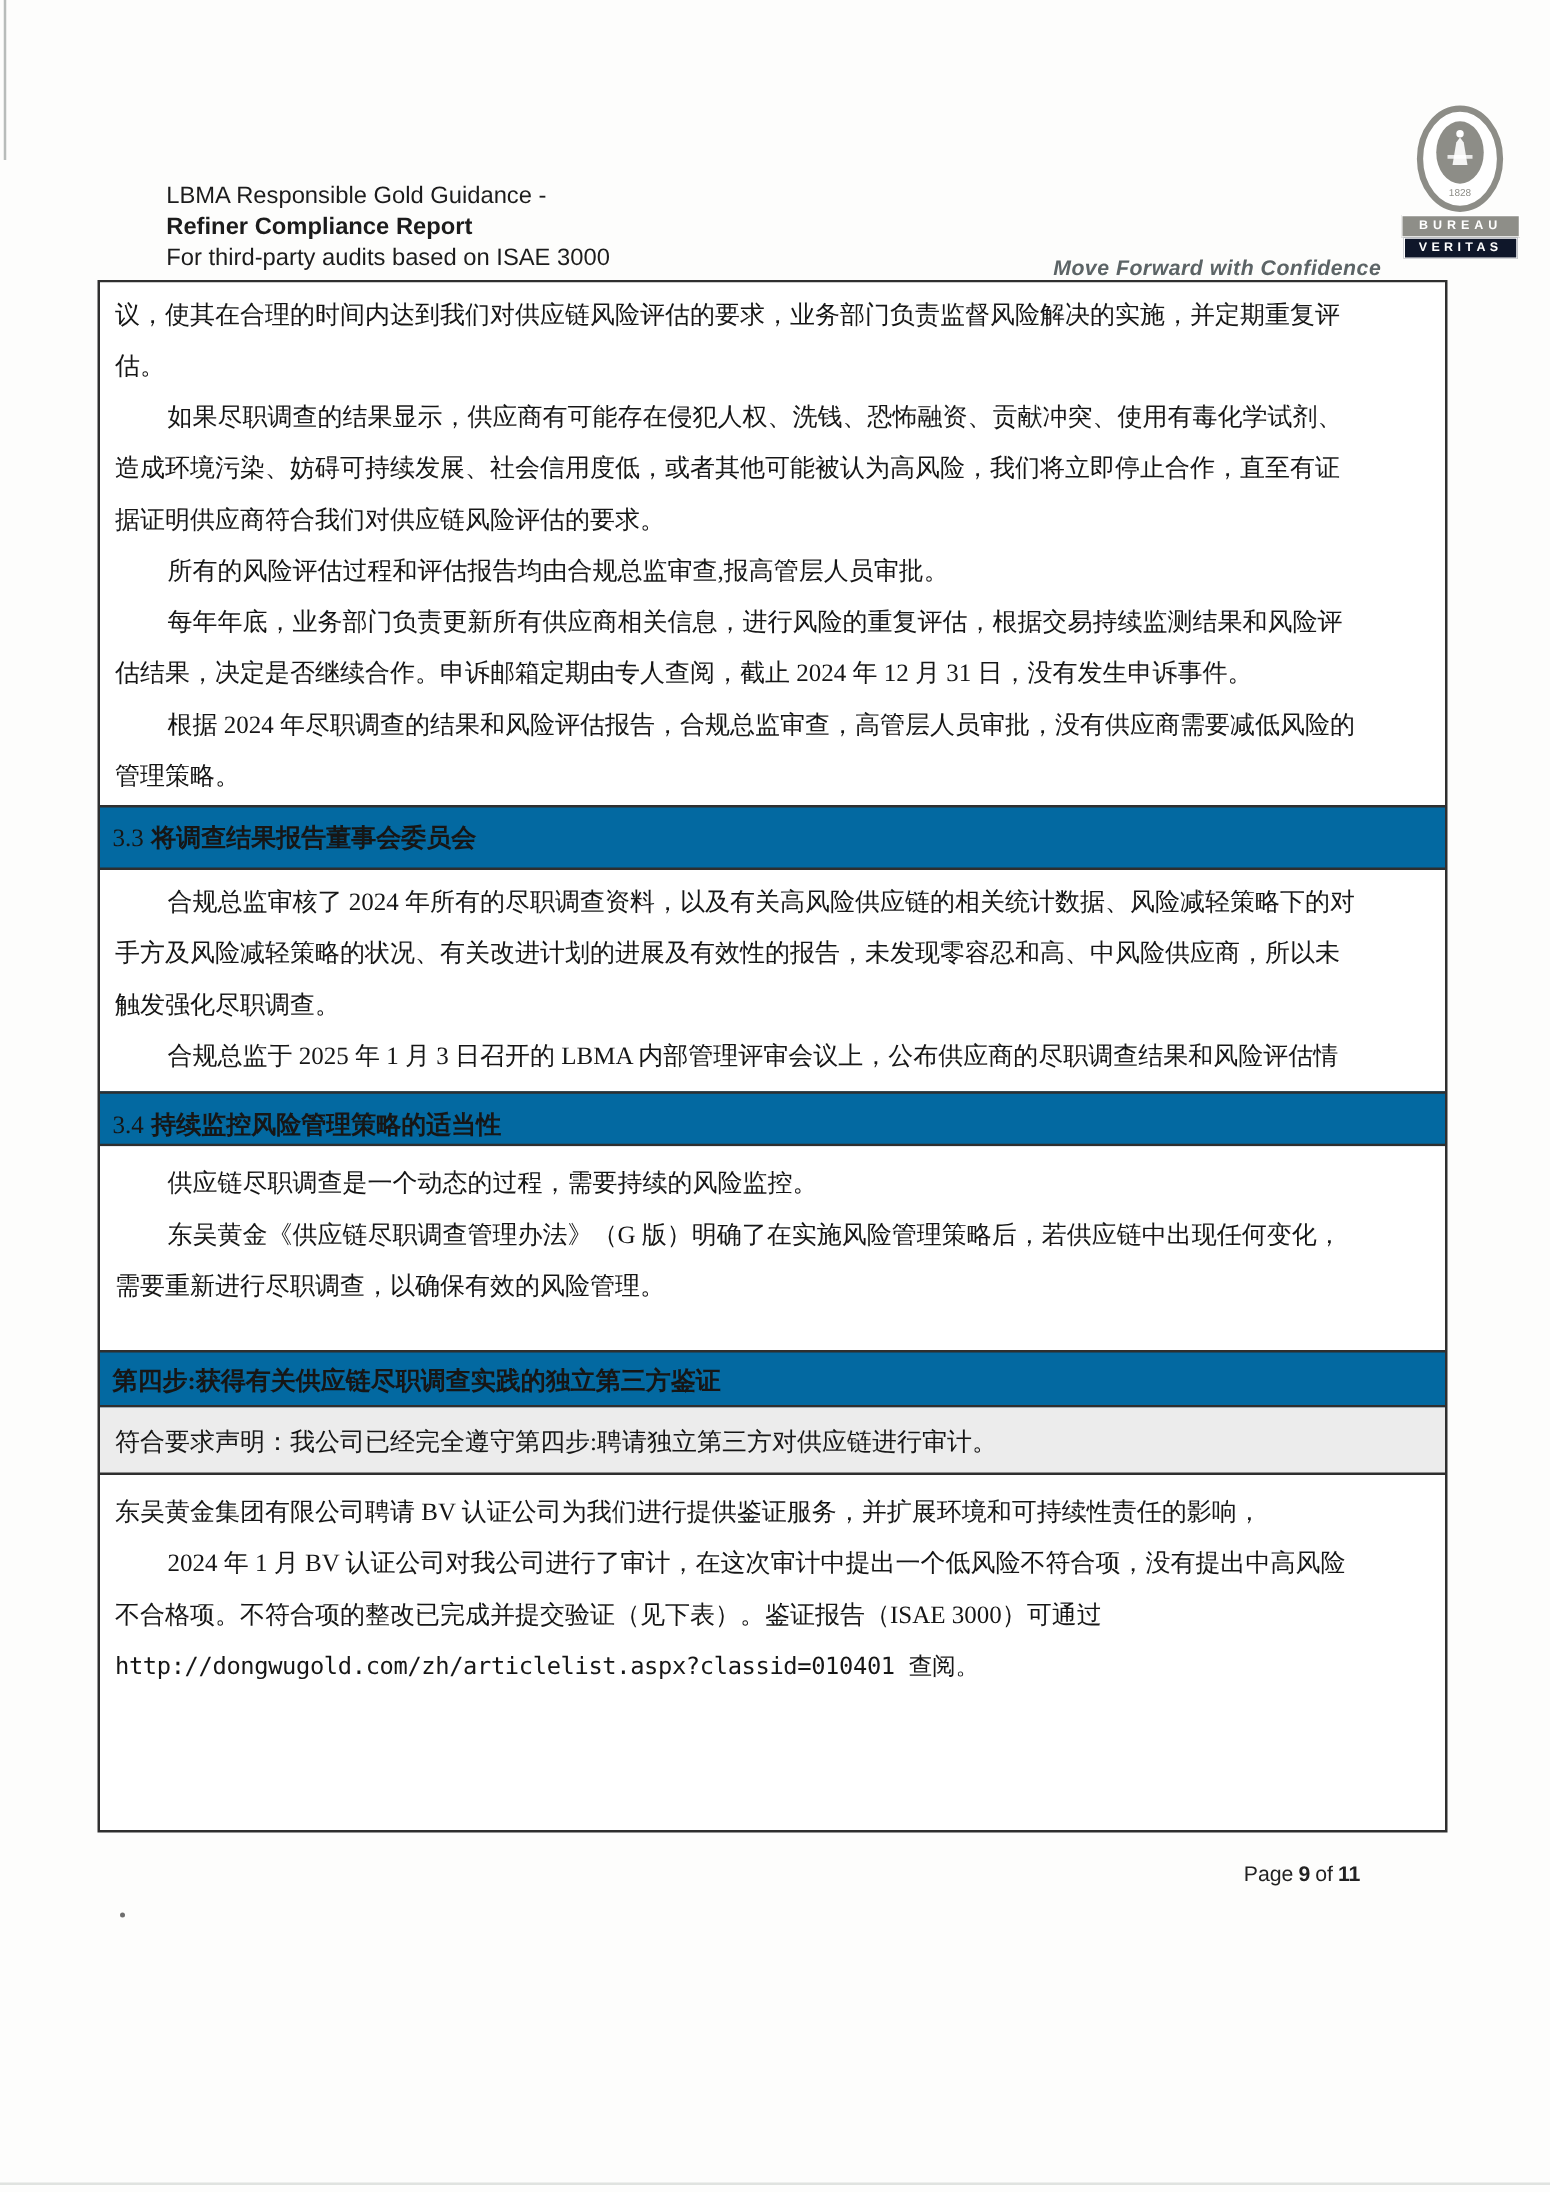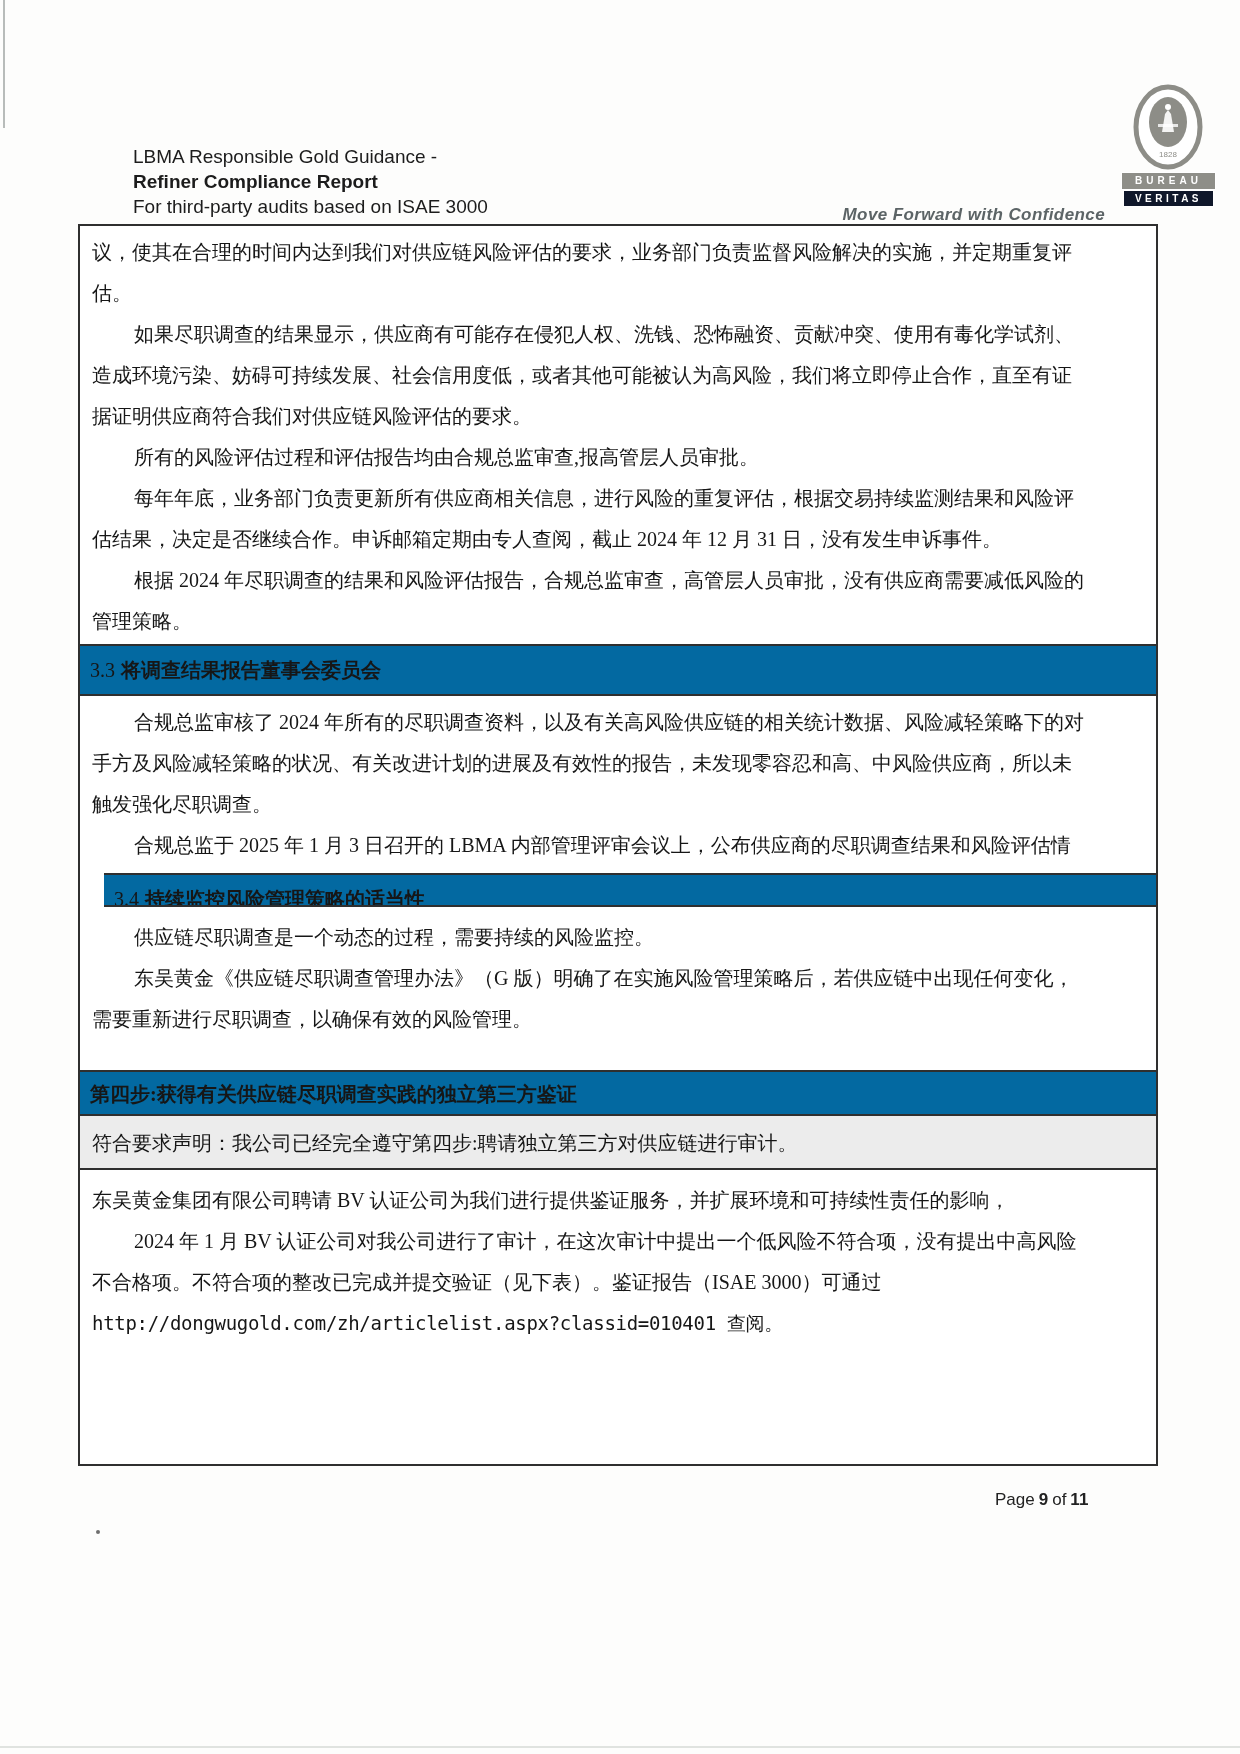--- a/index.html
+++ b/index.html
@@ -36,21 +36,21 @@
   .body-sec{padding:6px 12px 0 12px;background:#ffffff;}
   .line{line-height:41px;white-space:nowrap;font-size:20px;color:#161616;}
   .line.indent{padding-left:42px;}
   .latin-mono{font-family:"DejaVu Sans Mono","Liberation Mono",monospace;font-size:19px;letter-spacing:-.3px;}
   .heading-sec{background:#0369a1;border-top:2px solid #2f2f2f;border-bottom:2px solid #2f2f2f;
                padding:11px 10px 0 10px;font-size:20px;white-space:nowrap;}
   .heading-sec b{margin-left:6px;}
   #sec-intro{height:418px;}
   #sec-s33-heading{height:52px;}
   #sec-s33-body{height:177px;}
-  #sec-s34-heading{height:34px;margin-left:24px;}
+  #sec-s34-heading{height:44px;}
   #sec-s34-body{height:163px;padding-top:10px;}
   #sec-step4-heading{height:46px;padding-top:9px;}
   #sec-step4-statement{height:54px;background:#ececec;border-bottom:2px solid #2f2f2f;
                        padding:14px 10px 0 12px;font-size:20px;white-space:nowrap;}
   #sec-step4-body{height:280px;padding-top:10px;}
 
   
   #footer{position:absolute;left:995px;top:1490px;font-family:"Liberation Sans","DejaVu Sans",sans-serif;
           font-size:17px;color:#222222;}
   #footer span{margin-right:4px;}

